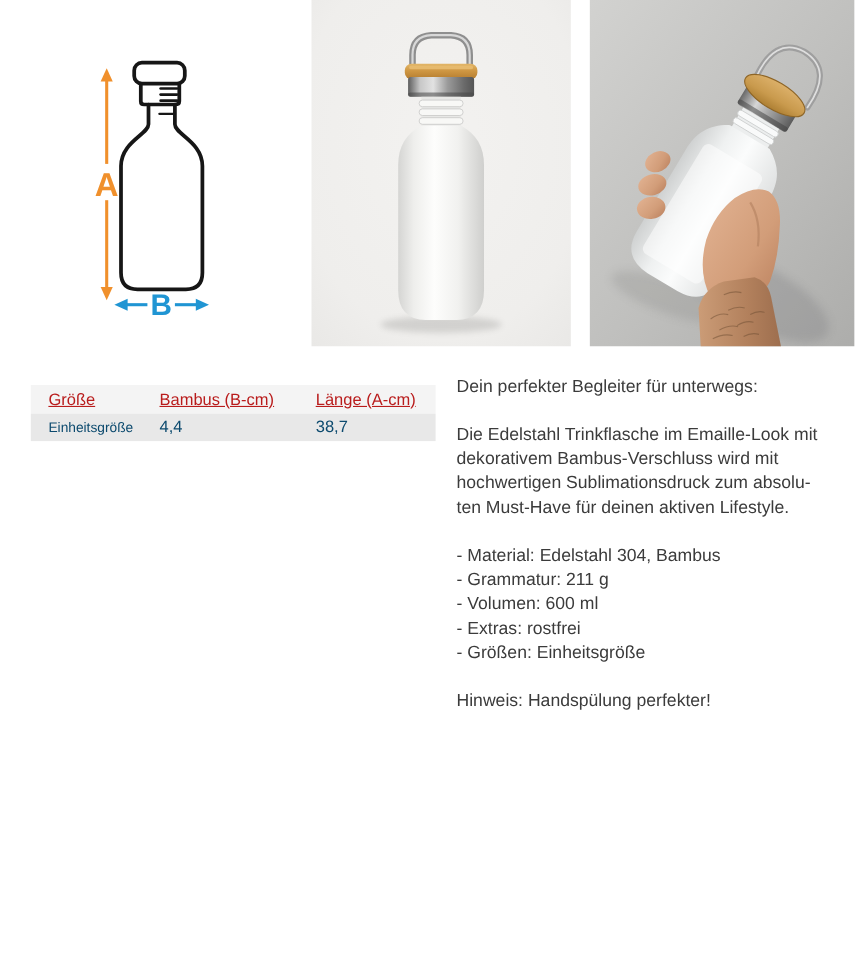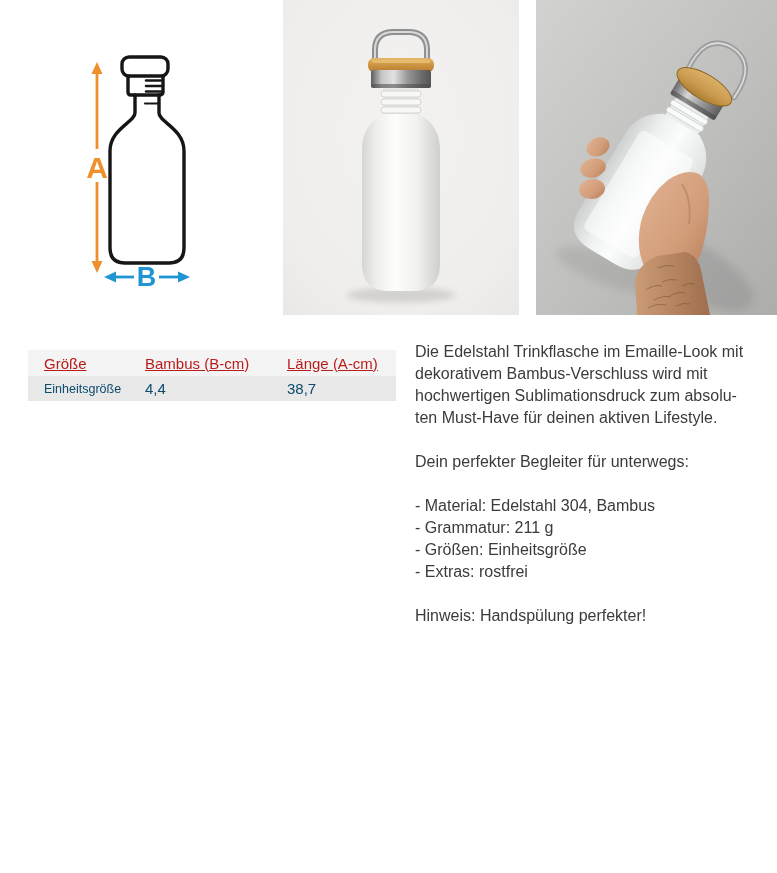--- a/index.html
+++ b/index.html
@@ -202,25 +202,26 @@
     <div>Länge (A-cm)</div>
   </div>
   <div class="t-row">
     <div class="cell-first size-name">Einheitsgröße</div>
     <div>4,4</div>
     <div>38,7</div>
   </div>
 </div>
 
 <div class="abs" id="description">
+  <p class="block">Dein perfekter Begleiter für unterwegs:</p>
   <p class="block">Die Edelstahl Trinkflasche im Emaille-Look mit
 dekorativem Bambus-Verschluss wird mit
 hochwertigen Sublimationsdruck zum absolu-
 ten Must-Have für deinen aktiven Lifestyle.</p>
-  <p class="block">Dein perfekter Begleiter für unterwegs:</p>
   <div class="specs">
     <p class="spec-line">- Material: Edelstahl 304, Bambus</p>
     <p class="spec-line">- Grammatur: 211 g</p>
+    <p class="spec-line">- Volumen: 600 ml</p>
+    <p class="spec-line">- Extras: rostfrei</p>
     <p class="spec-line">- Größen: Einheitsgröße</p>
-    <p class="spec-line">- Extras: rostfrei</p>
   </div>
   <p class="block">Hinweis: Handspülung perfekter!</p>
 </div>
 
 </body></html>

